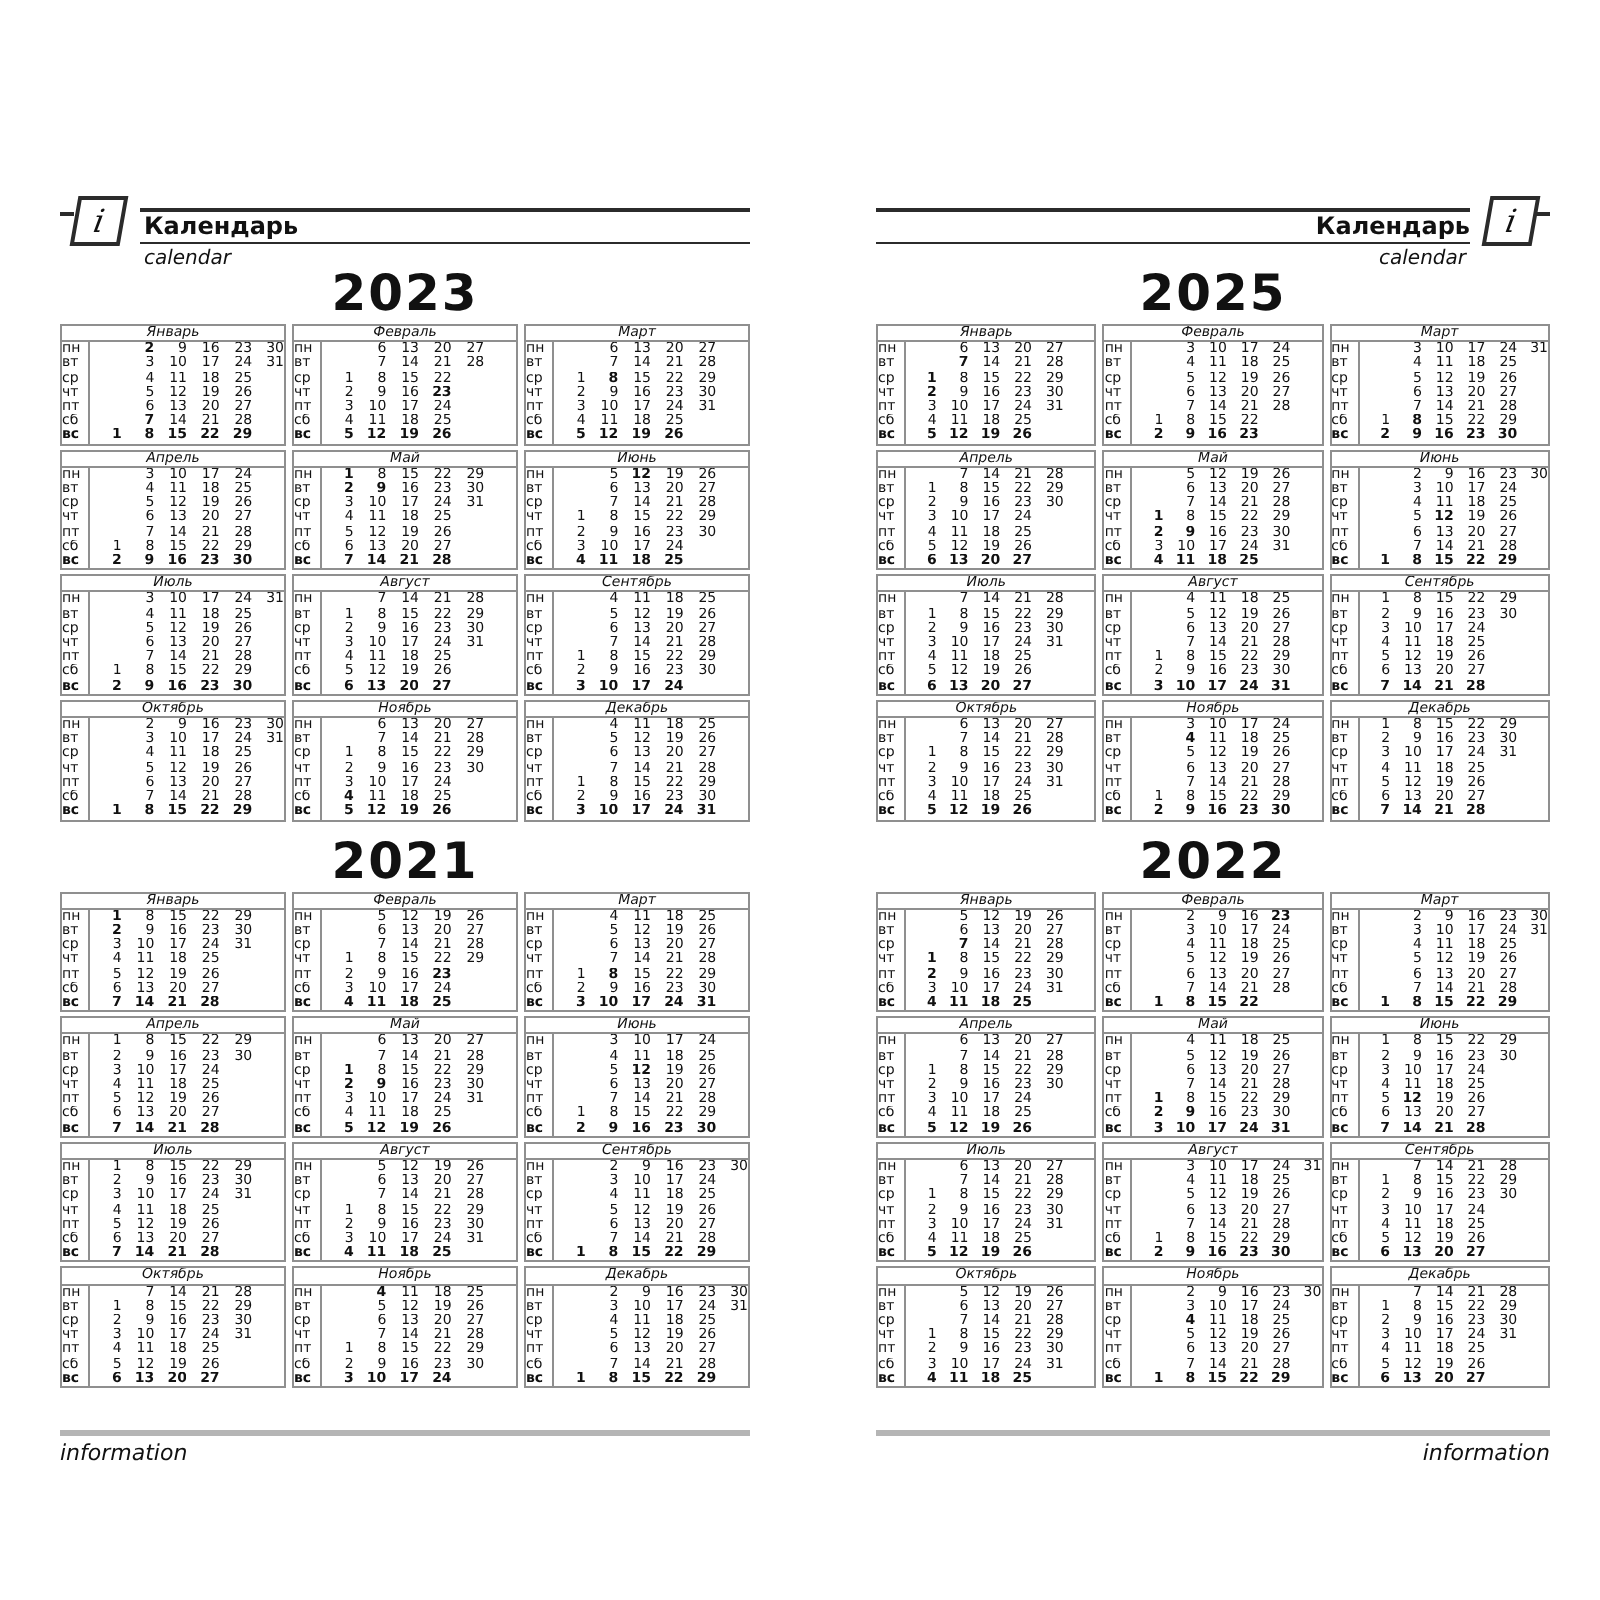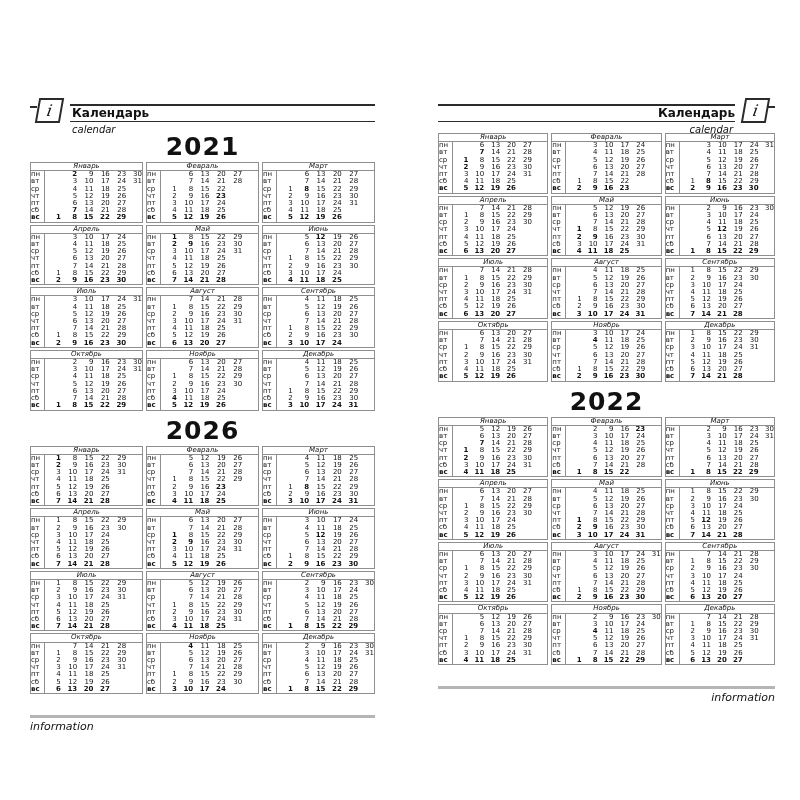--- a/index.html
+++ b/index.html
@@ -64,21 +64,21 @@
   <div class="page-header">
     <span class="rule-stub"></span>
     <div class="ibox">i</div>
     <div class="header-text">
       <div class="header-title-ru">Календарь</div>
       <div class="header-title-en">calendar</div>
     </div>
   </div>
 
   <div class="year-block">
-    <div class="year-heading">2021</div>
+    <div class="year-heading">2023</div>
     <div class="months-grid">
         <table class="cal">
           <colgroup>
             <col style="width:14px">
             <col>
             <col>
             <col>
             <col>
             <col>
             <col>
@@ -1018,21 +1018,21 @@
               <td class="dc b">24</td>
               <td class="dc b">31</td>
               <td class="dc"></td>
             </tr>
           </tbody>
         </table>
       </div>
   </div>
 
   <div class="year-block second">
-    <div class="year-heading">2026</div>
+    <div class="year-heading">2021</div>
     <div class="months-grid">
         <table class="cal">
           <colgroup>
             <col style="width:14px">
             <col>
             <col>
             <col>
             <col>
             <col>
             <col>
@@ -1987,20 +1987,21 @@
   <div class="page-header">
     <span class="rule-stub"></span>
     <div class="ibox">i</div>
     <div class="header-text">
       <div class="header-title-ru">Календарь</div>
       <div class="header-title-en">calendar</div>
     </div>
   </div>
 
   <div class="year-block">
+    <div class="year-heading">2025</div>
     <div class="months-grid">
         <table class="cal">
           <colgroup>
             <col style="width:14px">
             <col>
             <col>
             <col>
             <col>
             <col>
             <col>

